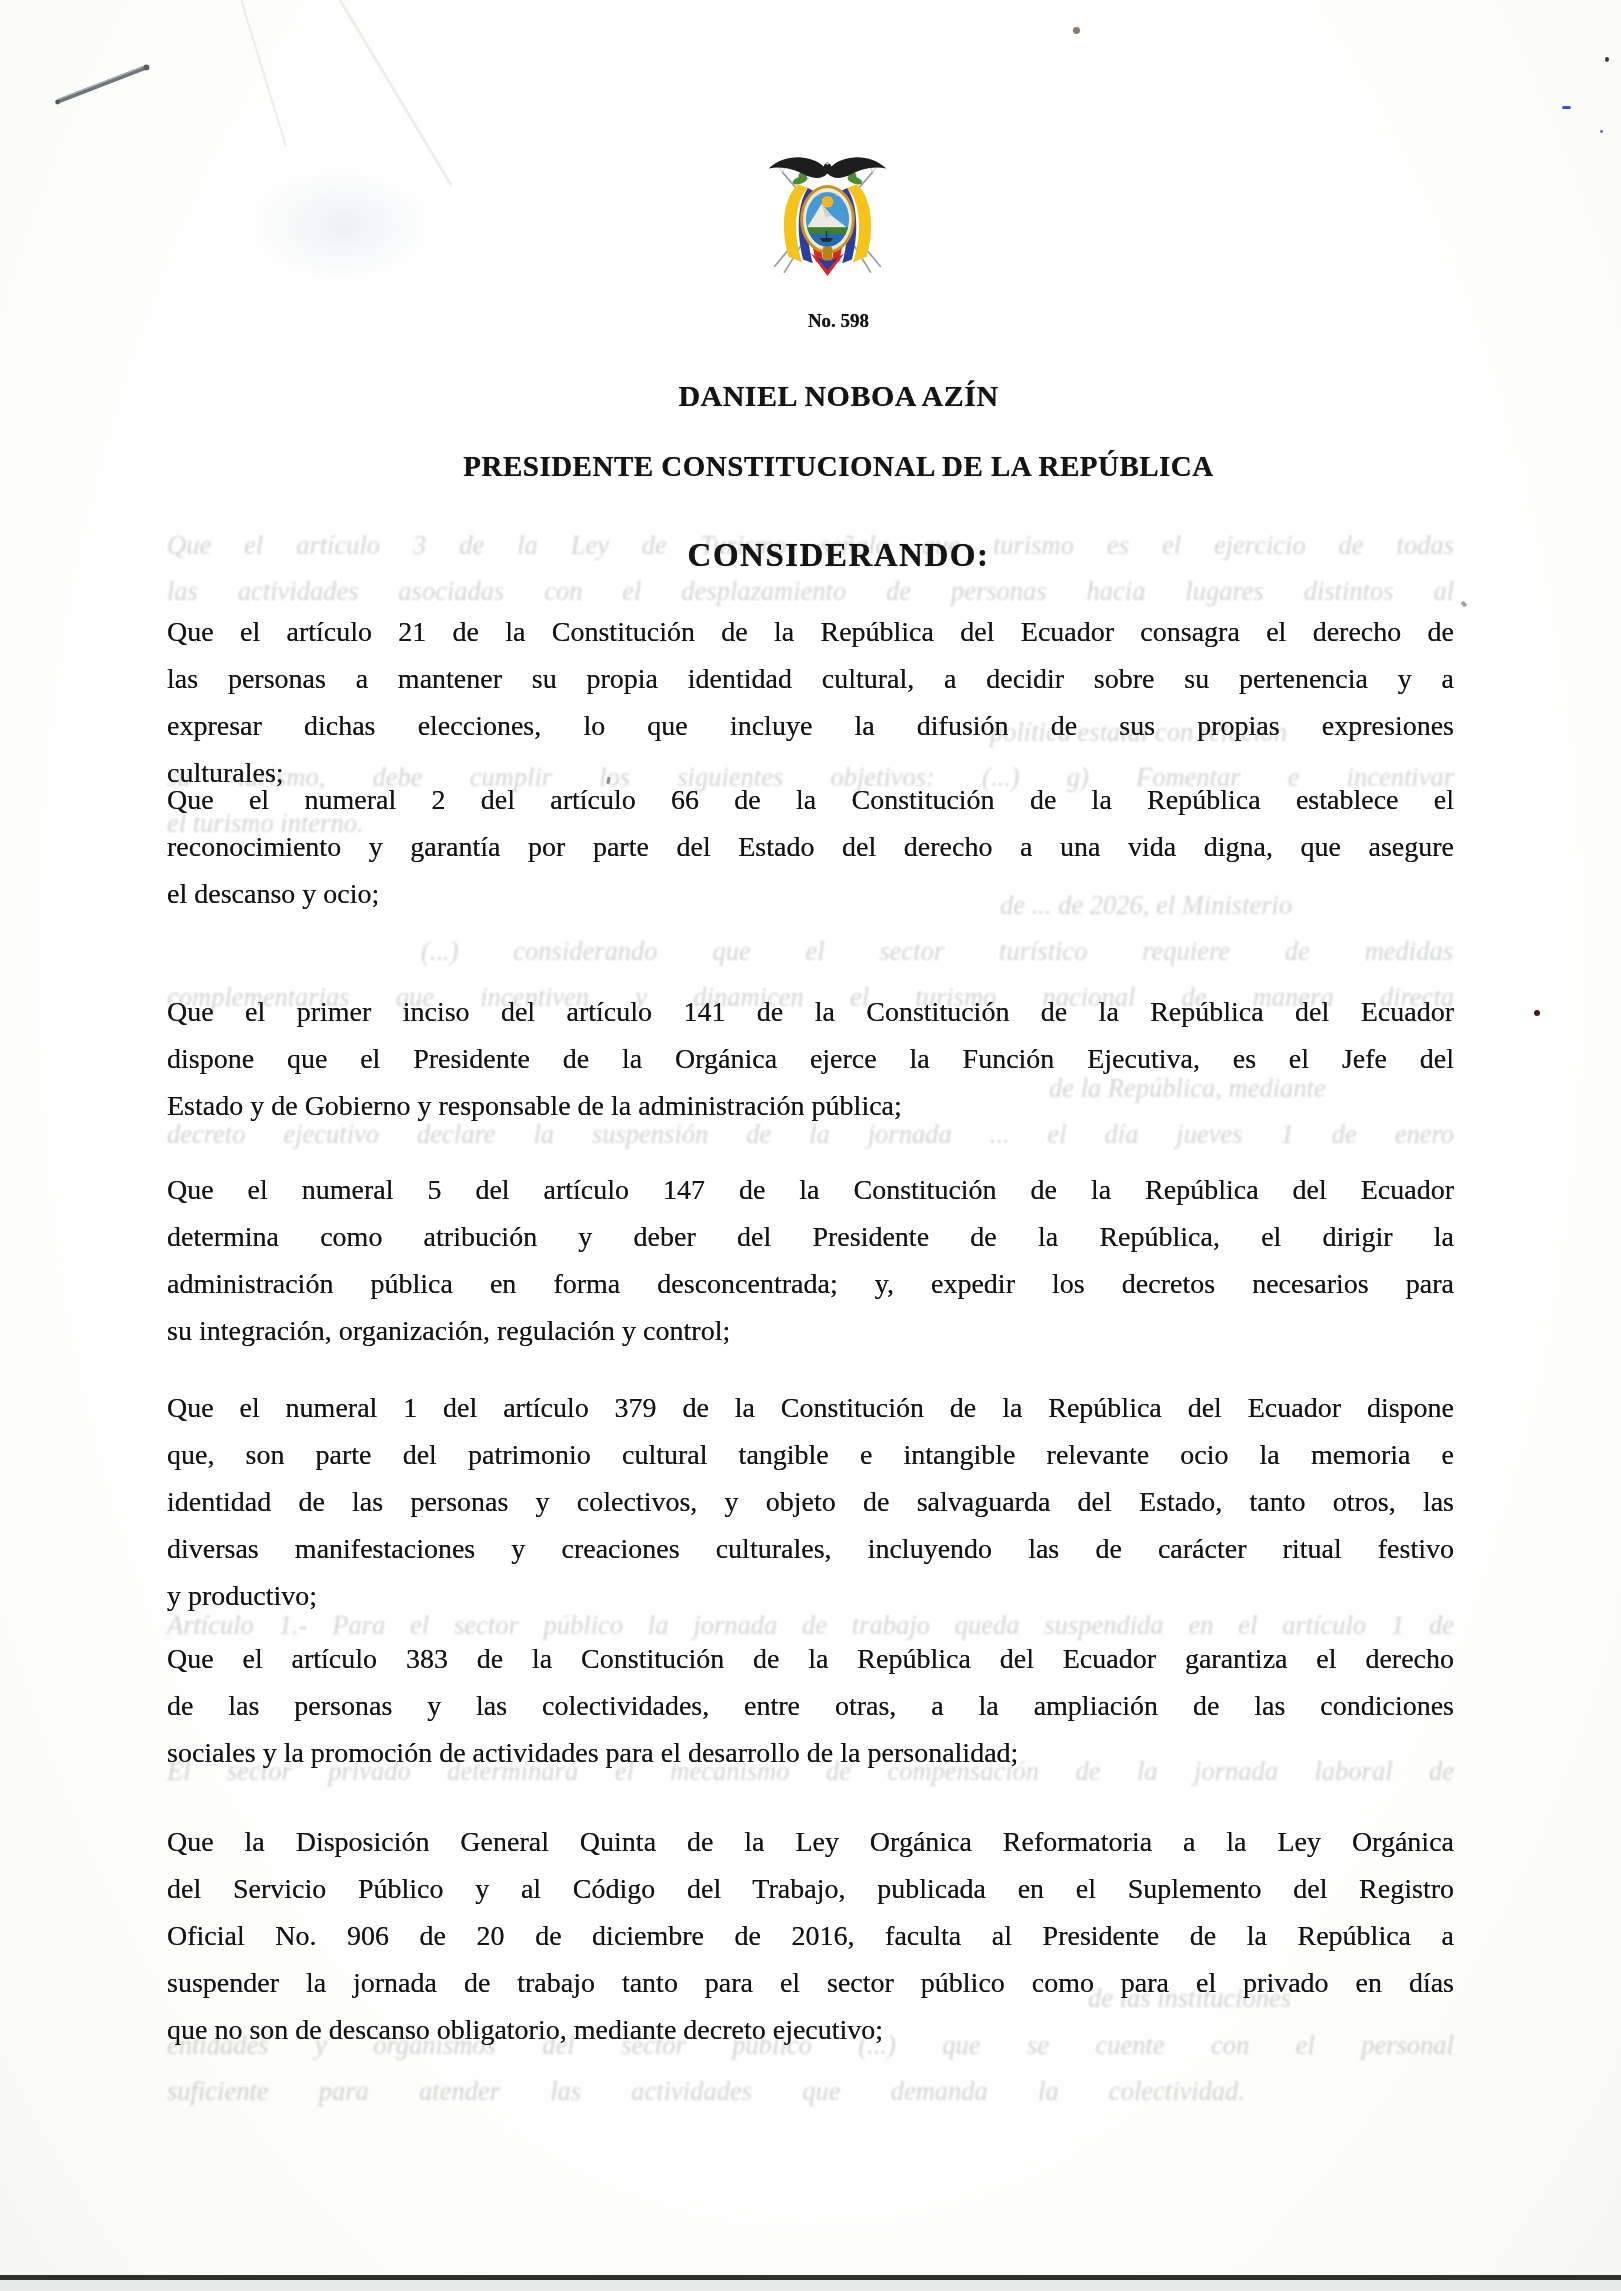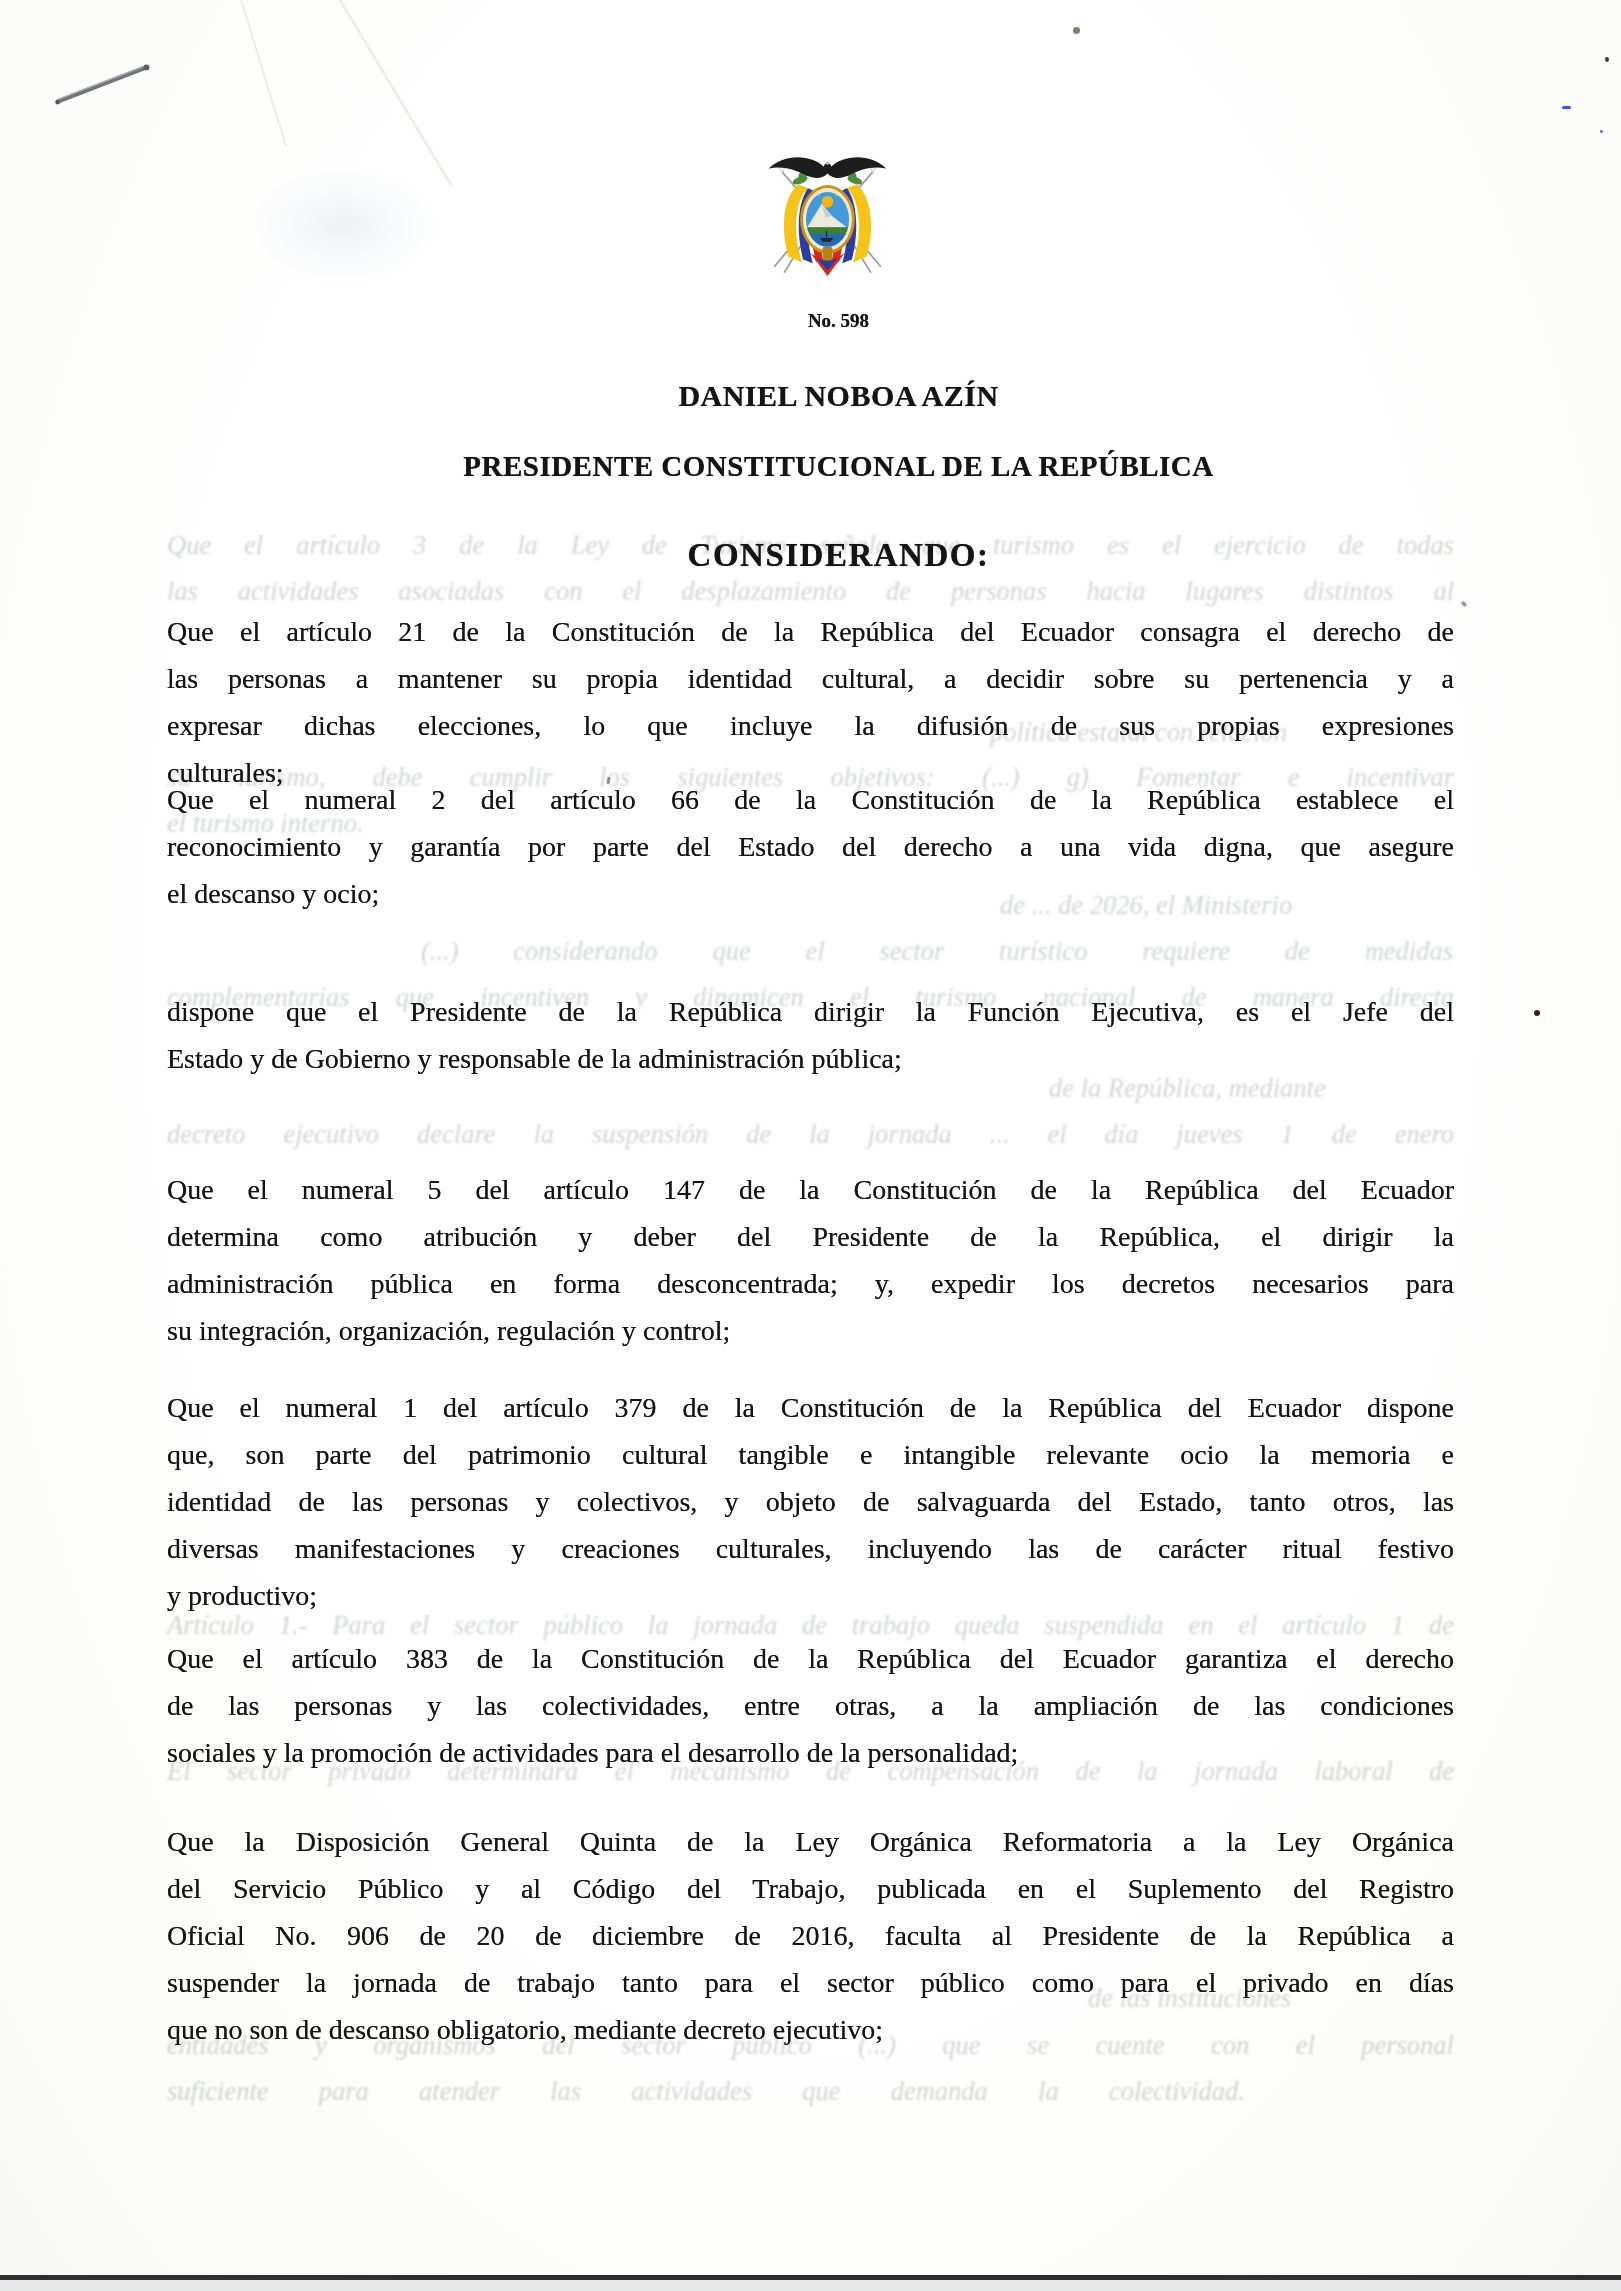--- a/index.html
+++ b/index.html
@@ -143,21 +143,22 @@
           <div class="line">las personas a mantener su propia identidad cultural, a decidir sobre su pertenencia y a</div>
           <div class="line">expresar dichas elecciones, lo que incluye la difusión de sus propias expresiones</div>
           <div class="line last">culturales;</div>
         </div>
         <div class="para" style="top: 776px;">
           <div class="line">Que el numeral 2 del artículo 66 de la Constitución de la República establece el</div>
           <div class="line">reconocimiento y garantía por parte del Estado del derecho a una vida digna, que asegure</div>
           <div class="line last">el descanso y ocio;</div>
         </div>
         <div class="para" style="top: 988px;">
-          <div class="line">dispone que el Presidente de la República dirigir la Función Ejecutiva, es el Jefe del</div>
+          <div class="line">Que el primer inciso del artículo 141 de la Constitución de la República del Ecuador</div>
+          <div class="line">dispone que el Presidente de la Orgánica ejerce la Función Ejecutiva, es el Jefe del</div>
           <div class="line last">Estado y de Gobierno y responsable de la administración pública;</div>
         </div>
         <div class="para" style="top: 1166px;">
           <div class="line">Que el numeral 5 del artículo 147 de la Constitución de la República del Ecuador</div>
           <div class="line">determina como atribución y deber del Presidente de la República, el dirigir la</div>
           <div class="line">administración pública en forma desconcentrada; y, expedir los decretos necesarios para</div>
           <div class="line last">su integración, organización, regulación y control;</div>
         </div>
         <div class="para" style="top: 1384px;">
           <div class="line">Que el numeral 1 del artículo 379 de la Constitución de la República del Ecuador dispone</div>

